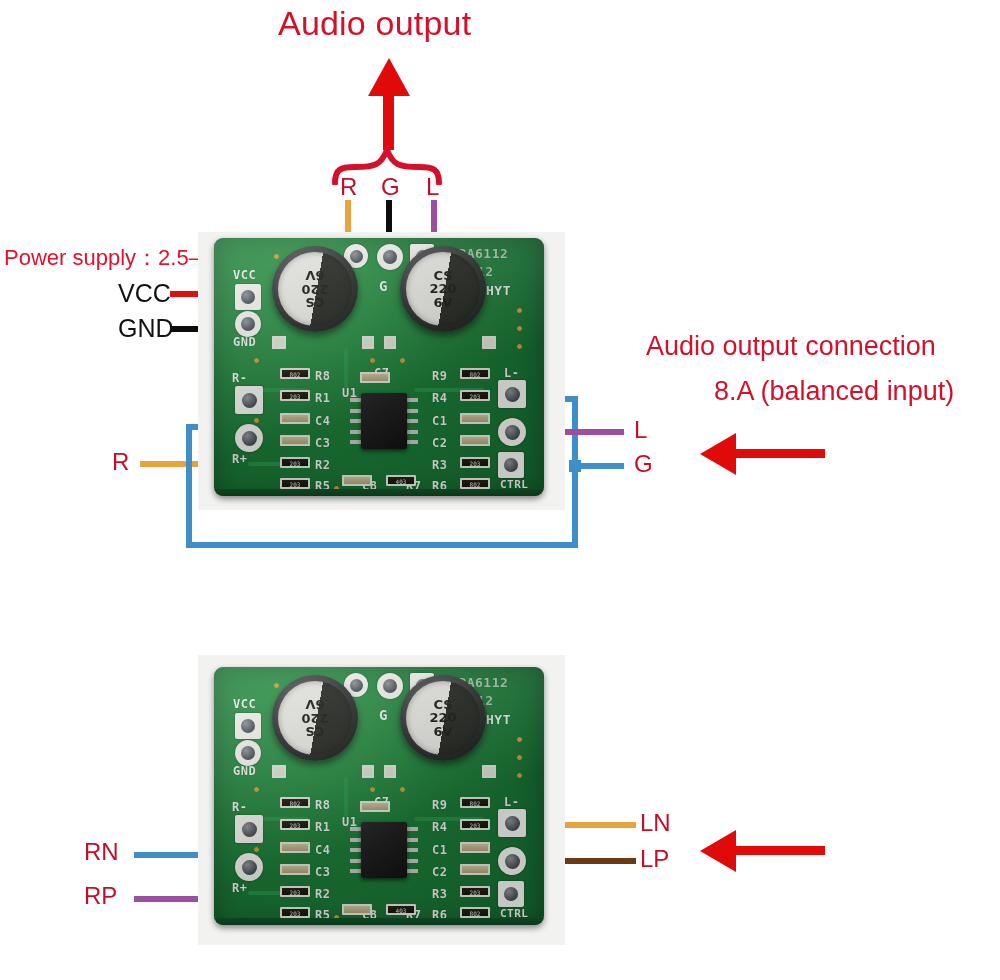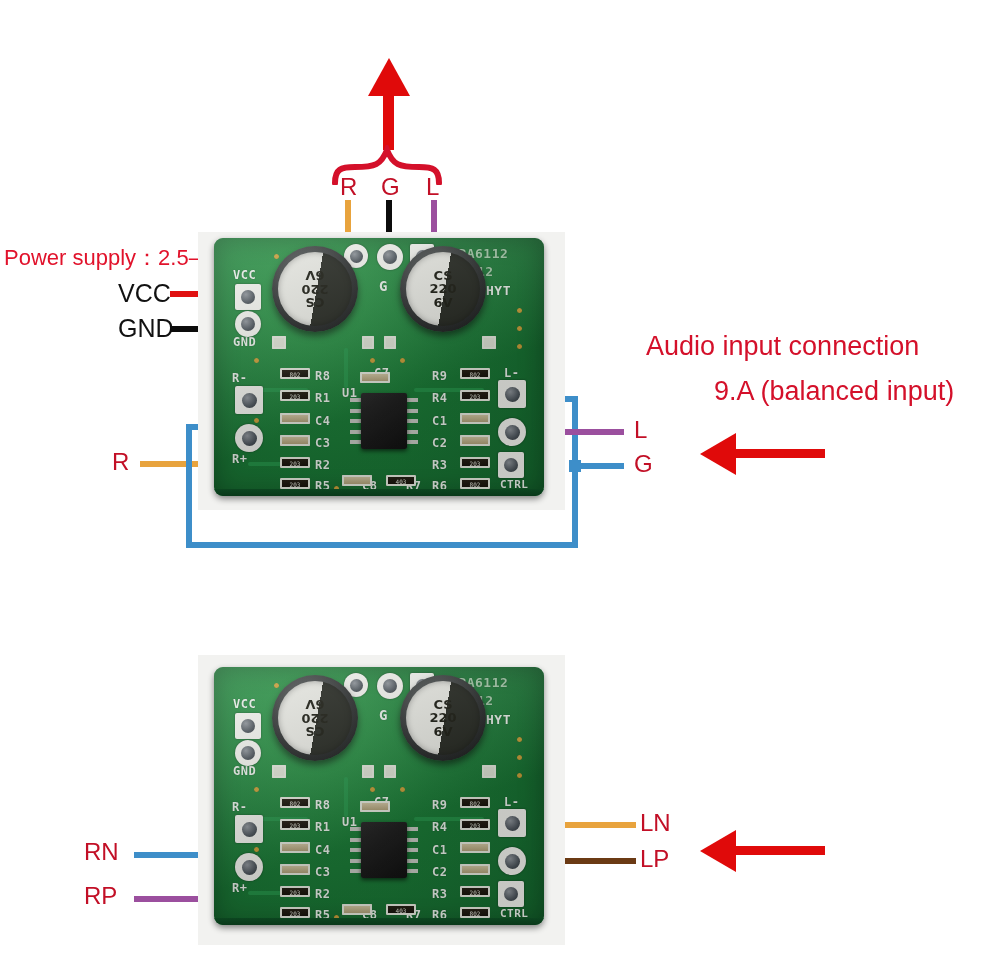--- a/index.html
+++ b/index.html
@@ -143,20 +143,21 @@
     position:absolute;border-radius:50%;
     background:radial-gradient(circle,#c9a03a 0 55%, #6d5312 100%);
   }
   .trace{position:absolute;background:#2a9b4f;opacity:.75;border-radius:2px;}
 </style>
 </head>
 <body>
 
 <div class="stage">
 
+  <div class="lbl t-title" style="left:278px;top:6px;font-size:34px;">Audio output</div>
 
   <div>
     <div class="arrow-up-head" style="left:368px;top:58px;"></div>
     <div class="arrow-up-shaft" style="left:383px;top:95px;height:55px;"></div>
   </div>
 
   <div class="brace" style="left:331px;top:145px;">
     <svg width="120" height="40" viewBox="0 0 120 40">
       <path d="M4,38 C4,24 10,22 24,22 C44,22 50,20 56,5 C62,20 68,22 88,22 C102,22 108,24 108,38" fill="none" stroke="#d4102a" stroke-width="6" stroke-linecap="round"></path>
     </svg>
@@ -196,22 +197,22 @@
     <div class="w wh" style="left:572px;top:463px;width:52px;background:#3d8ec9;"></div>
 
     <div class="abs" style="left:569px;top:460px;width:12px;height:12px;background:#3d8ec9;"></div>
   </div>
 
   <div class="w wh" style="left:528px;top:429px;width:96px;background:#9b4f9e;"></div>
 
   <div class="lbl t-pin" style="left:634px;top:418px;">L</div>
   <div class="lbl t-pin" style="left:634px;top:452px;">G</div>
 
-  <div class="lbl t-head" style="left:646px;top:333px;">Audio input connection</div>
-  <div class="lbl t-head" style="left:714px;top:378px;">9.A (balanced input)</div>
+  <div class="lbl t-head" style="left:646px;top:333px;">Audio output connection</div>
+  <div class="lbl t-head" style="left:714px;top:378px;">8.A (balanced input)</div>
 
   <div>
     <div class="arrow-l-head" style="left:700px;top:433px;"></div>
     <div class="arrow-l-shaft" style="left:735px;top:449px;width:90px;"></div>
   </div>
 
 
   <div>
     <div class="arrow-l-head" style="left:700px;top:830px;"></div>
     <div class="arrow-l-shaft" style="left:735px;top:846px;width:90px;"></div>

